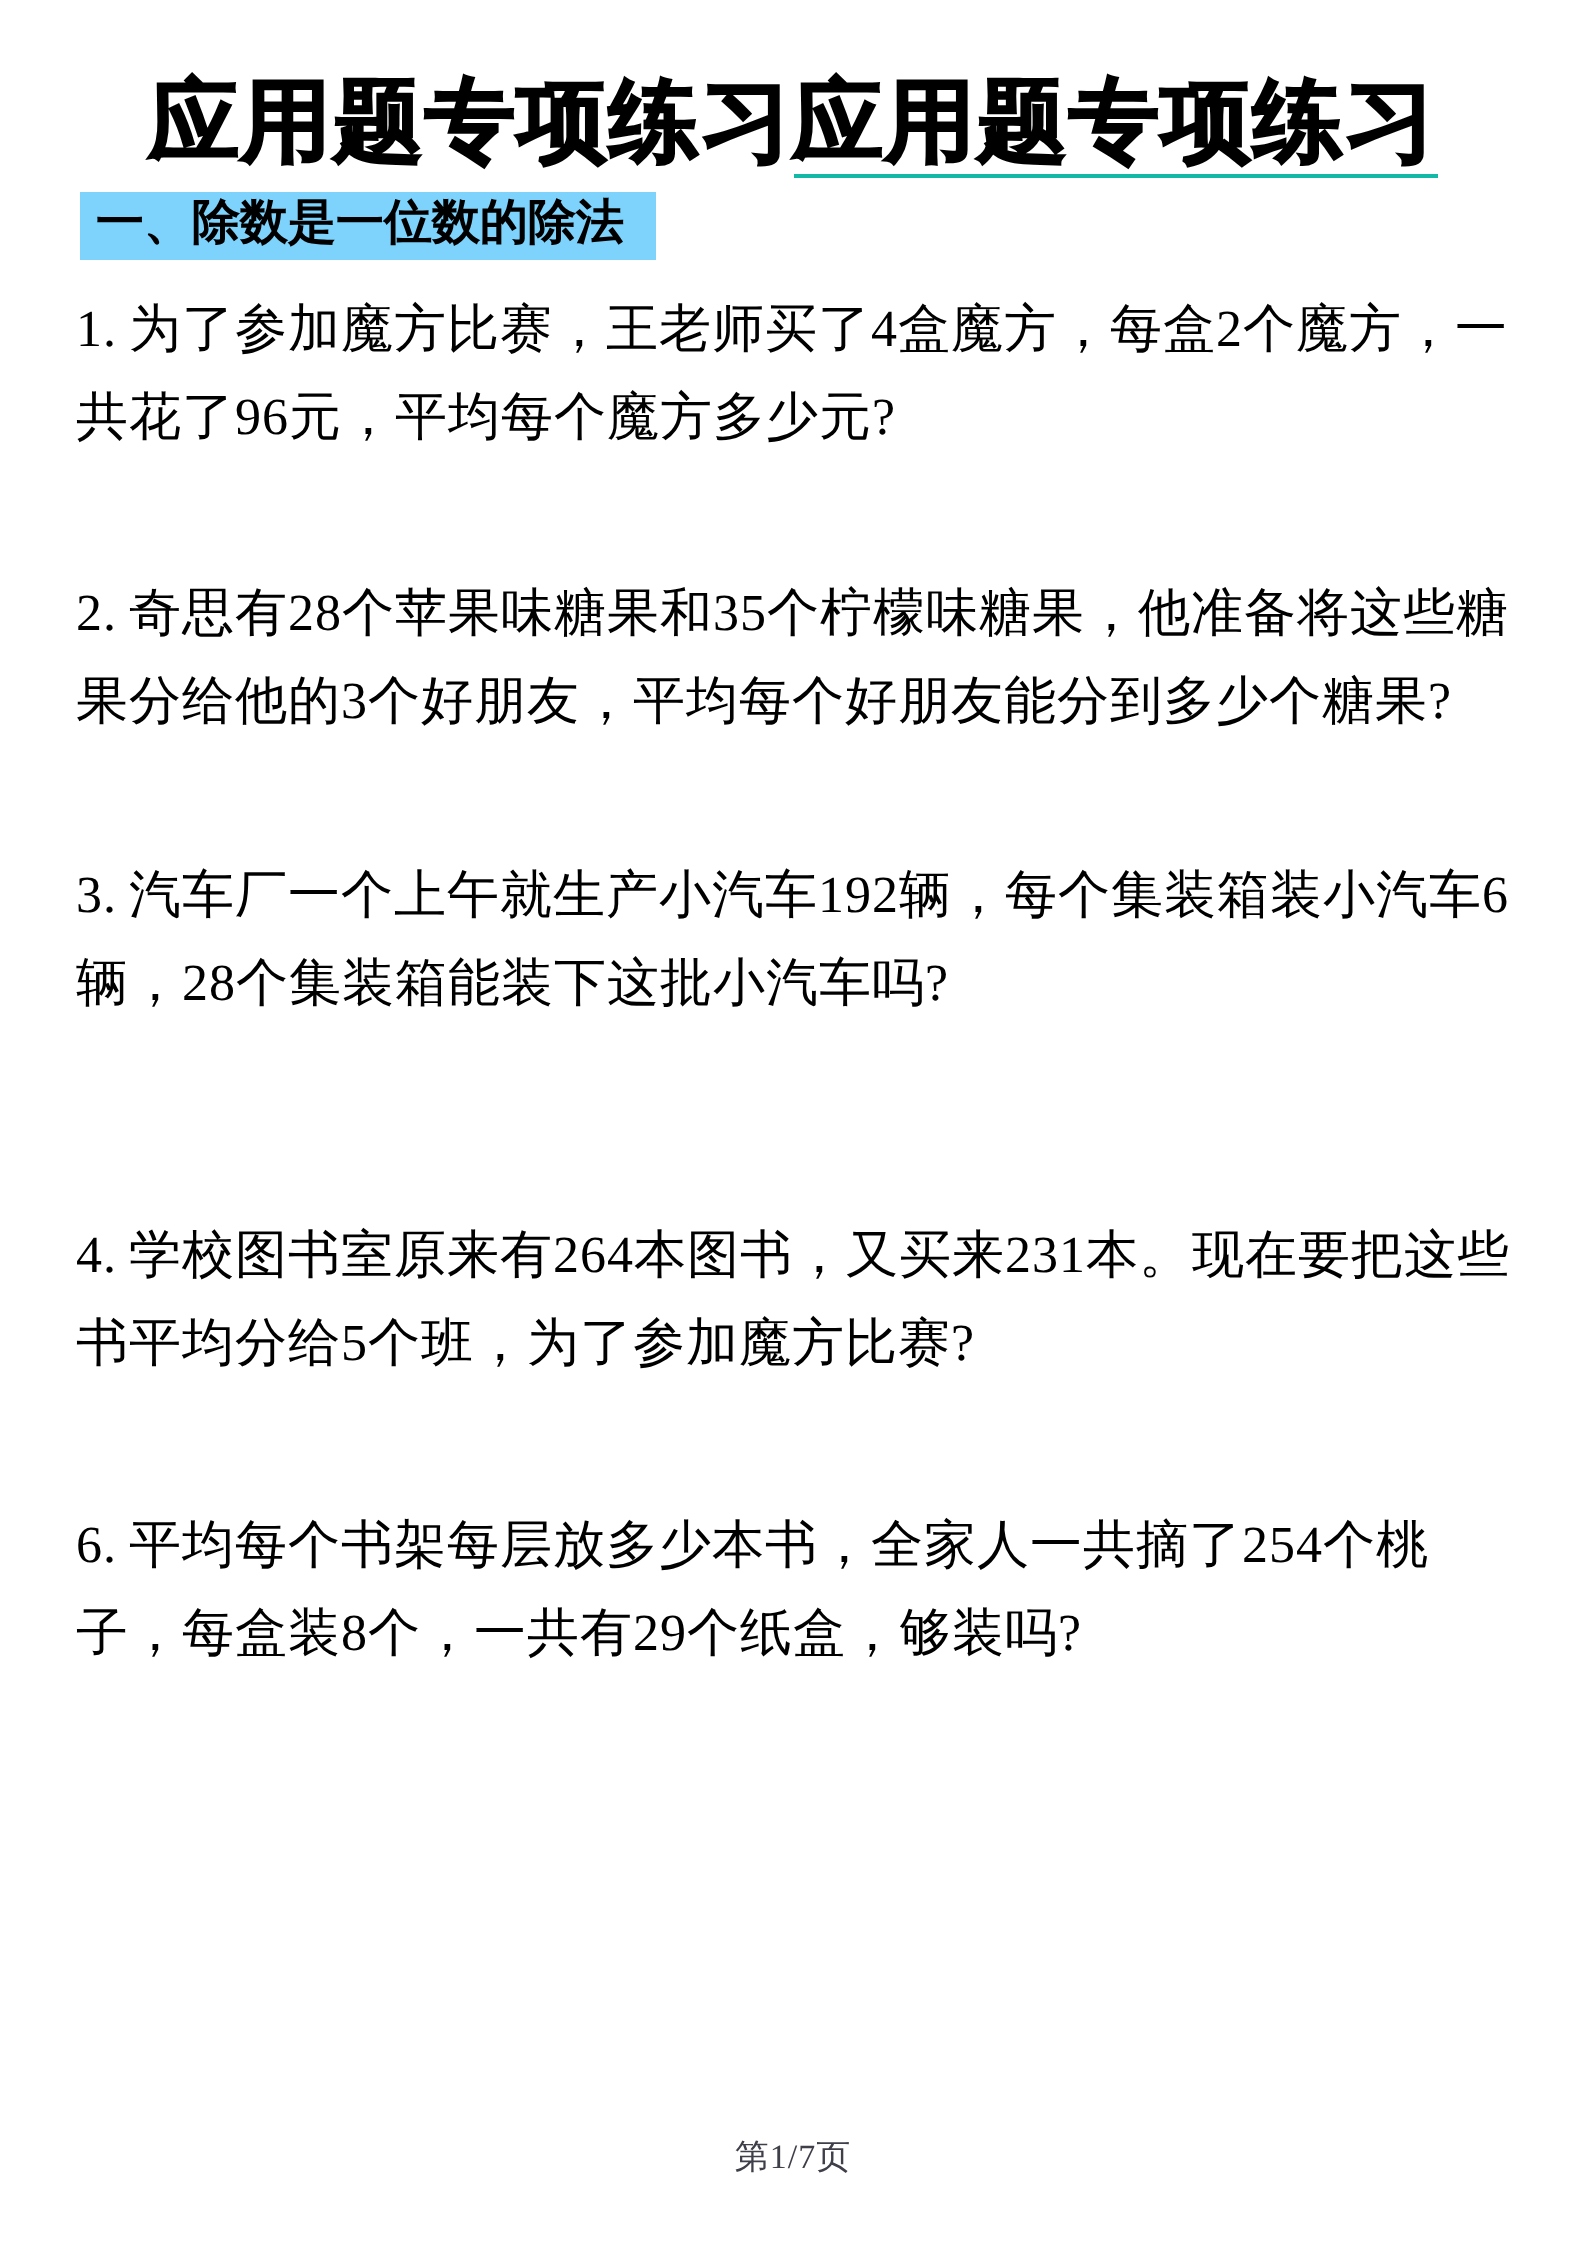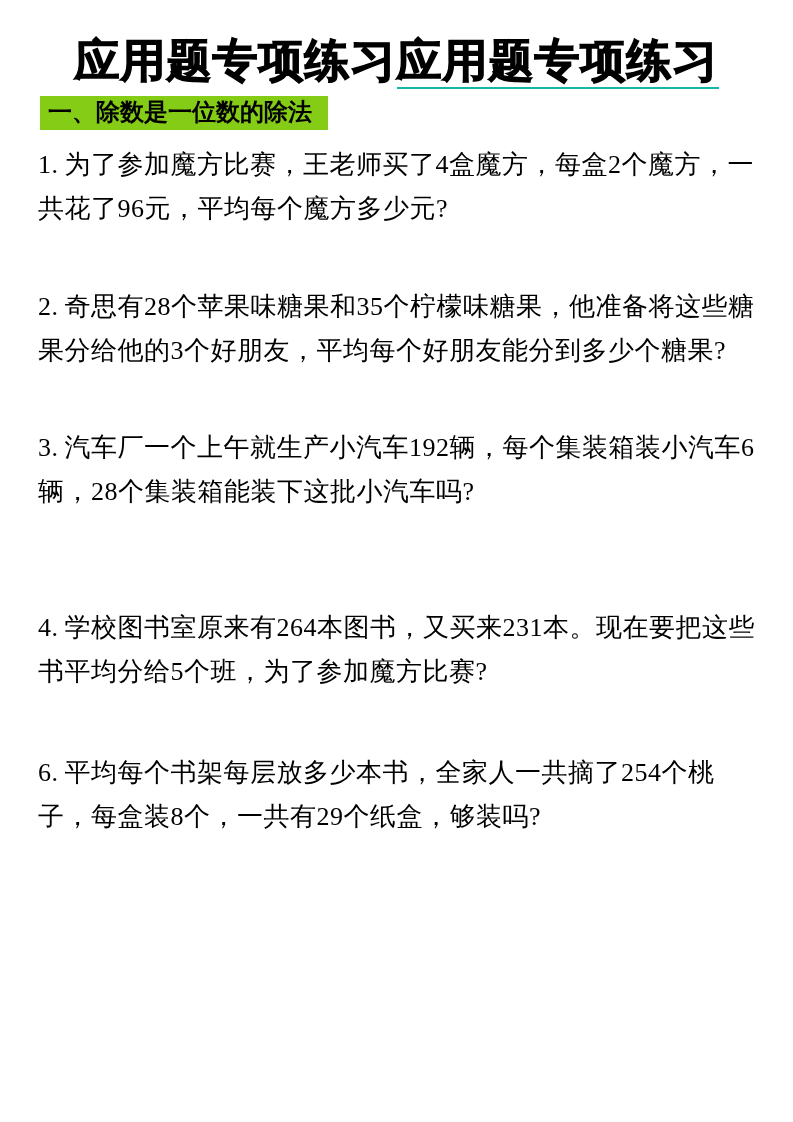--- a/index.html
+++ b/index.html
@@ -75,26 +75,27 @@
     letter-spacing: 0.5px;
   }
 </style>
 </head>
 <body>
 
 <div class="page">
 
   <h1 class="title"><span>应用题专项练习</span><span class="underlined">应用题专项练习</span></h1>
 
-  <div class="section-header" style="background-color: #84cc16;">
+  <div class="section-header" style="background-color: #7dd3fc;">
     <span>一、除数是一位数的除法</span>
   </div>
 
   <div class="problems">
     <p class="problem p1"><span class="pnum">1.</span><span>为了参加魔方比赛，王老师买了4盒魔方，每盒2个魔方，一共花了96元，平均每个魔方多少元?</span></p>
     <p class="problem p2"><span class="pnum">2.</span><span>奇思有28个苹果味糖果和35个柠檬味糖果，他准备将这些糖果分给他的3个好朋友，平均每个好朋友能分到多少个糖果?</span></p>
     <p class="problem p3"><span class="pnum">3.</span><span>汽车厂一个上午就生产小汽车192辆，每个集装箱装小汽车6辆，28个集装箱能装下这批小汽车吗?</span></p>
     <p class="problem p4"><span class="pnum">4.</span><span>学校图书室原来有264本图书，又买来231本。现在要把这些书平均分给5个班，为了参加魔方比赛?</span></p>
     <p class="problem p6"><span class="pnum">6.</span><span>平均每个书架每层放多少本书，全家人一共摘了254个桃子，每盒装8个，一共有29个纸盒，够装吗?</span></p>
   </div>
 
+  <div class="footer">第1/7页</div>
 
 </div>
 
 </body></html>

